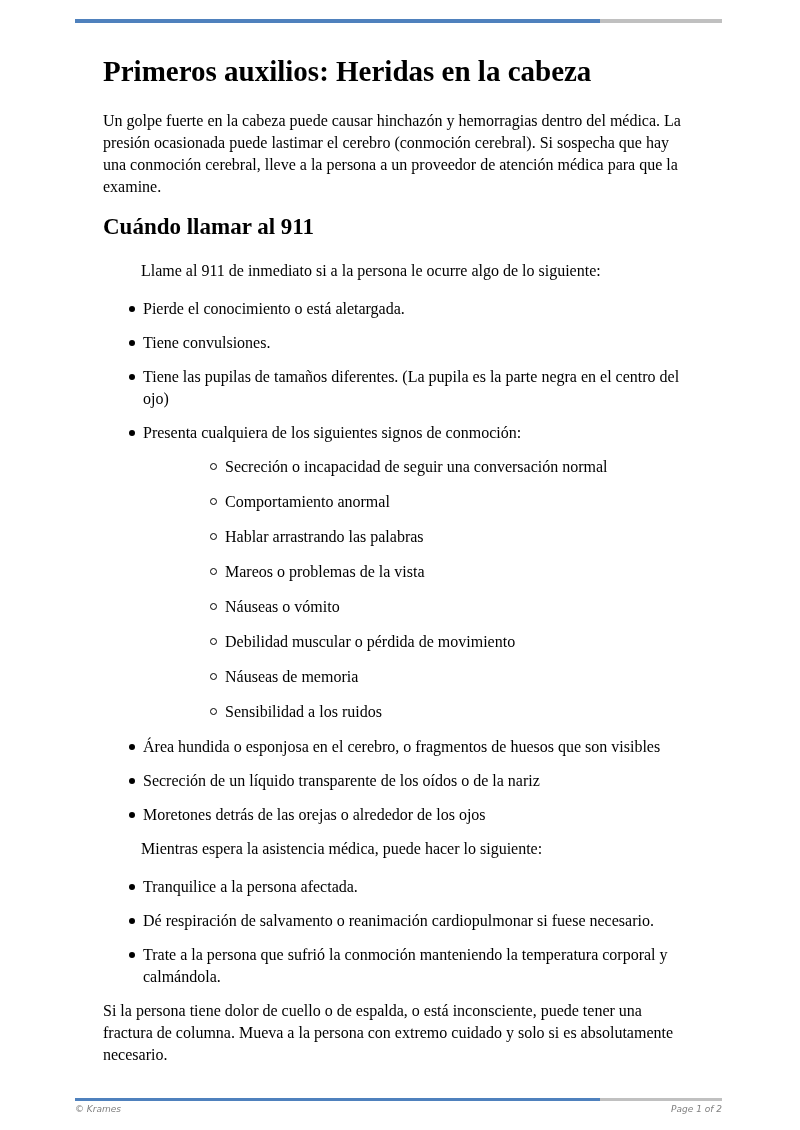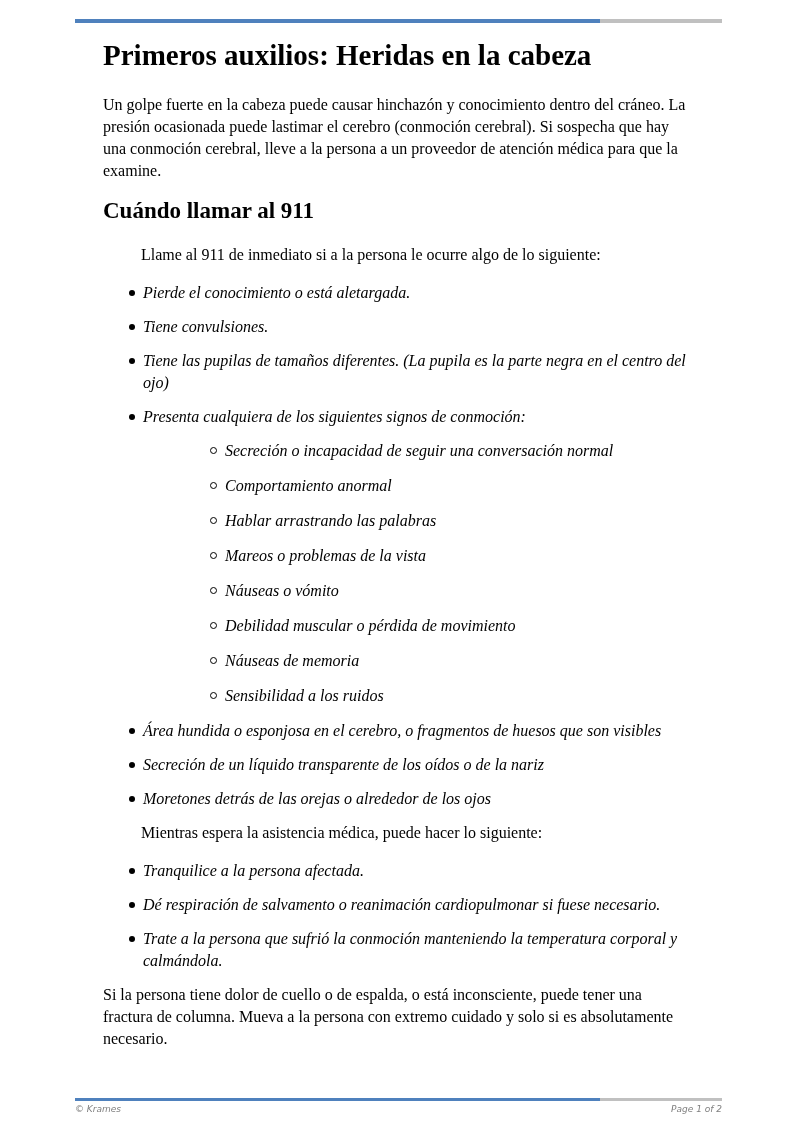--- a/index.html
+++ b/index.html
@@ -19,21 +19,21 @@
     overflow: hidden;
   }
   .rule { display: flex; position: absolute; left: 75px; width: 647px; }
   .rule-top { top: 19px; height: 4px; }
   .rule-blue { width: 525px; height: 100%; background: var(--rule-blue); }
   .rule-gray { flex: 1; height: 100%; background: var(--rule-gray); }
 
   .content {
     position: absolute;
     left: 103px;
-    top: 36px;
+    top: 52px;
     width: 590px;
   }
   h1.doc-title {
     font-size: 29px;
     line-height: 38px;
     font-weight: bold;
     margin: 0 0 20px 0;
     white-space: nowrap;
   }
   h2.section-heading {
@@ -49,21 +49,20 @@
   }
   p.lead-para { margin-bottom: 16px; margin-left: 38px; }
 
   .list { margin: 0 0 0 0; }
   .li1 {
     position: relative;
     padding-left: 40px;
     margin-bottom: 12px;
     font-size: 16px;
     line-height: 22px;
-    font-style: italic;
   }
   .li1 > .disc {
     position: absolute;
     left: 26px;
     top: 8px;
     width: 6px;
     height: 6px;
     border-radius: 50%;
     background: #000;
   }
@@ -107,21 +106,21 @@
 <body>
 
 <div class="rule rule-top">
   <div class="rule-blue"></div>
   <div class="rule-gray"></div>
 </div>
 
 <div class="content">
   <h1 class="doc-title">Primeros auxilios: Heridas en la cabeza</h1>
 
-  <p class="body-para">Un golpe fuerte en la cabeza puede causar hinchazón y conocimiento dentro del cráneo. La presión ocasionada puede lastimar el cerebro (conmoción cerebral). Si sospecha que hay una conmoción cerebral, lleve a la persona a un proveedor de atención médica para que la examine.</p>
+  <p class="body-para">Un golpe fuerte en la cabeza puede causar hinchazón y hemorragias dentro del médica. La presión ocasionada puede lastimar el cerebro (conmoción cerebral). Si sospecha que hay una conmoción cerebral, lleve a la persona a un proveedor de atención médica para que la examine.</p>
 
   <h2 class="section-heading">Cuándo llamar al 911</h2>
 
   <p class="body-para lead-para">Llame al 911 de inmediato si a la persona le ocurre algo de lo siguiente:</p>
 
   <div class="list">
     <div class="li1">
       <span class="disc"></span>
       <span>Pierde el conocimiento o está aletargada.</span>
     </div>

